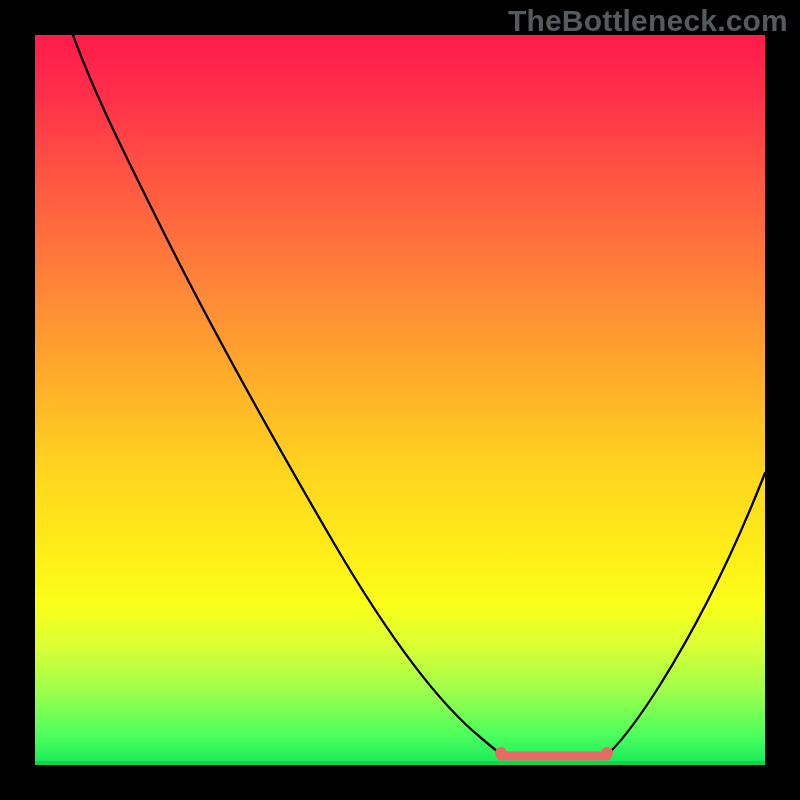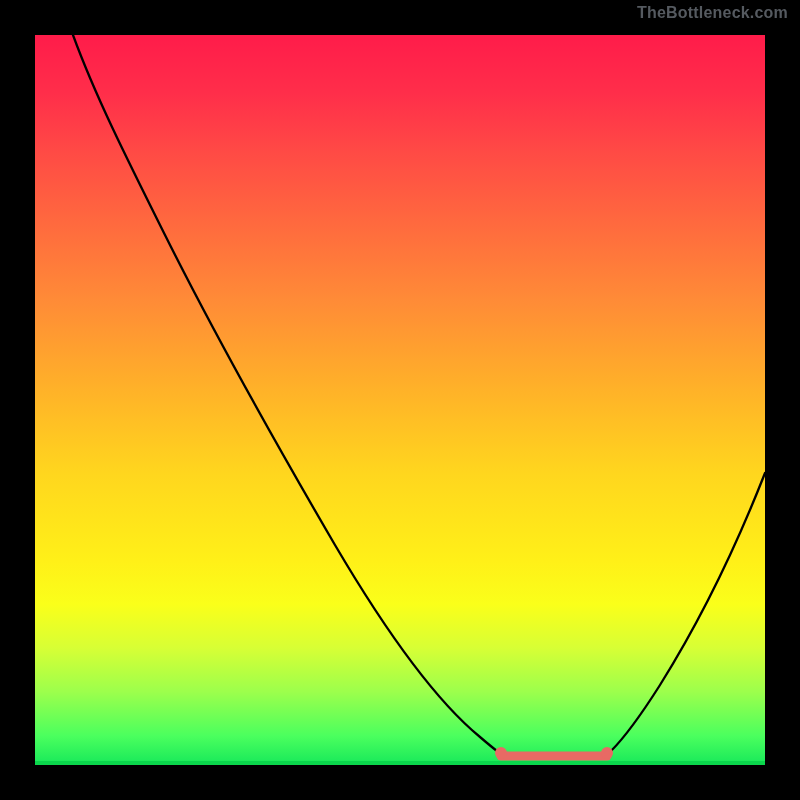--- a/index.html
+++ b/index.html
@@ -15,21 +15,21 @@
     position: relative;
     width: 800px;
     height: 800px;
     background: #000;
   }
   .watermark {
     position: absolute;
     top: 4px;
     right: 12px;
     color: #555a60;
-    font-size: 16px;
+    font-size: 30px;
     font-weight: 600;
     letter-spacing: 0.2px;
     user-select: none;
   }
   .plot-area {
     position: absolute;
     left: 35px;
     top: 35px;
     width: 730px;
     height: 730px;

